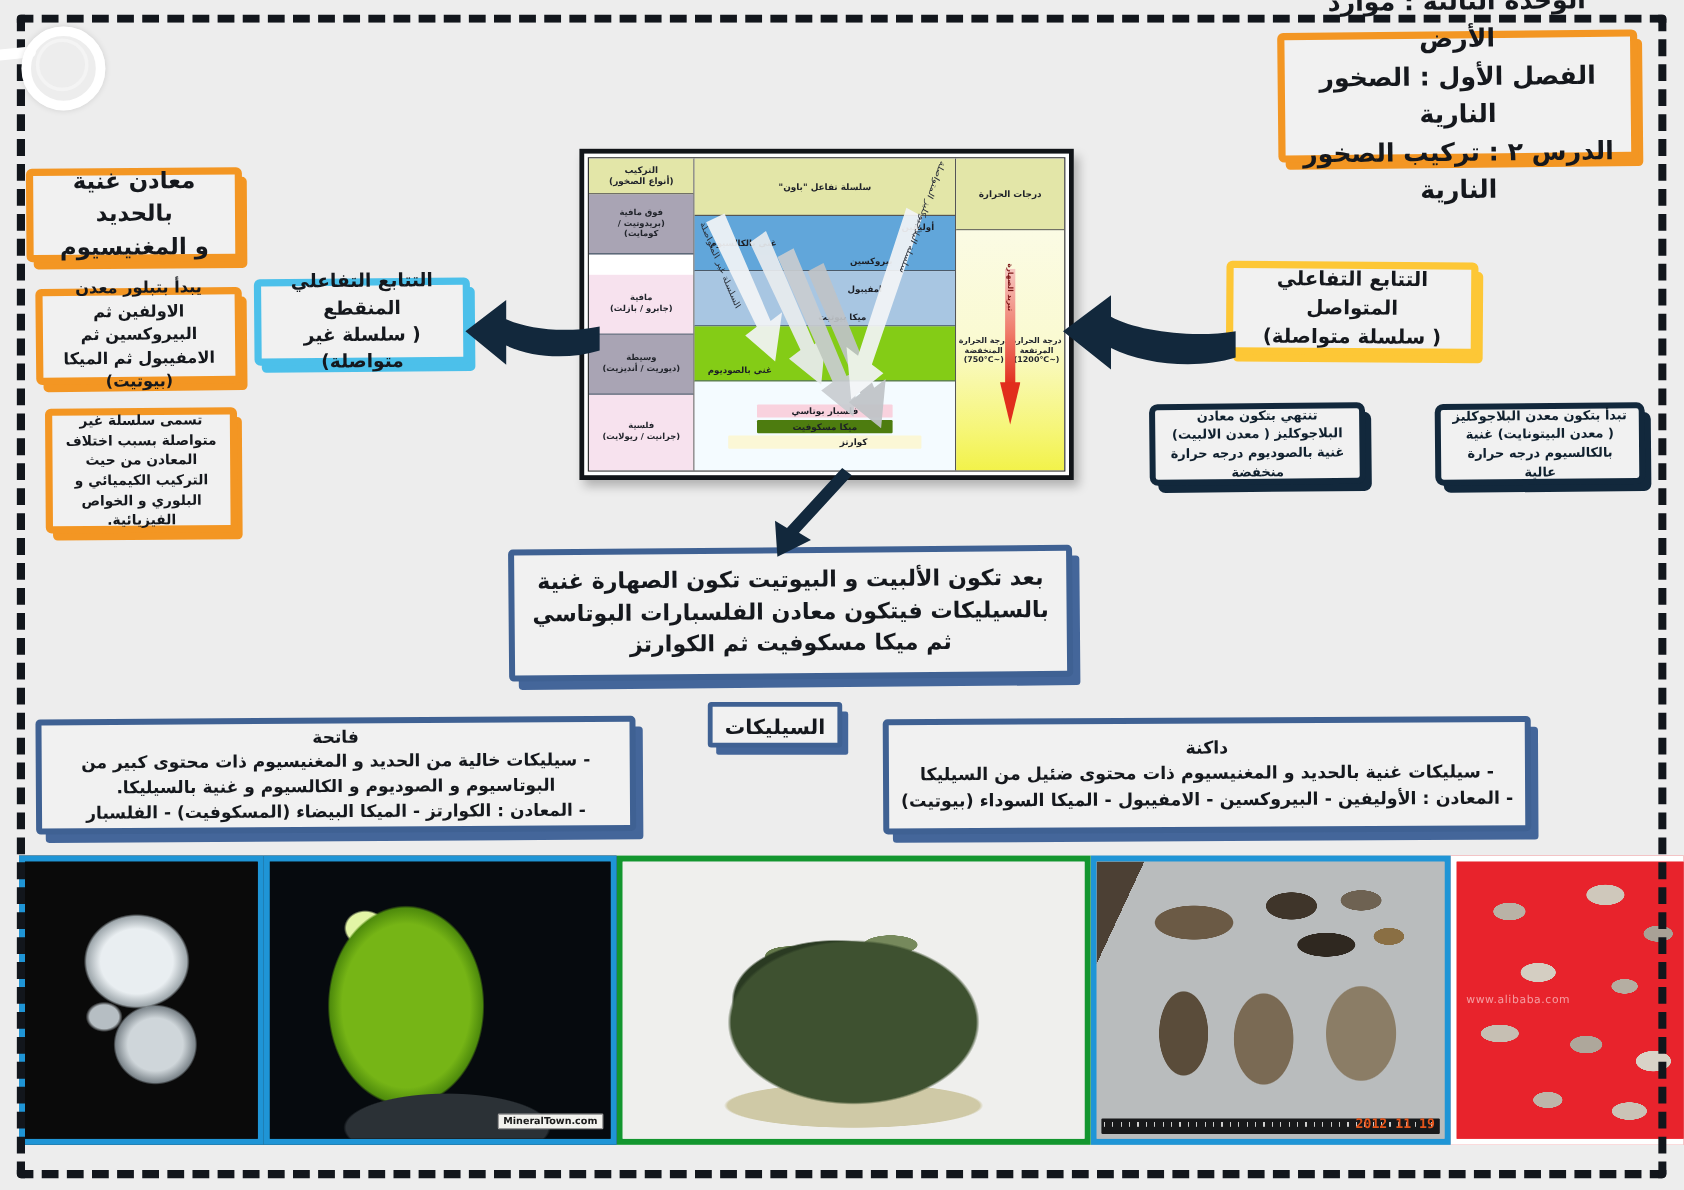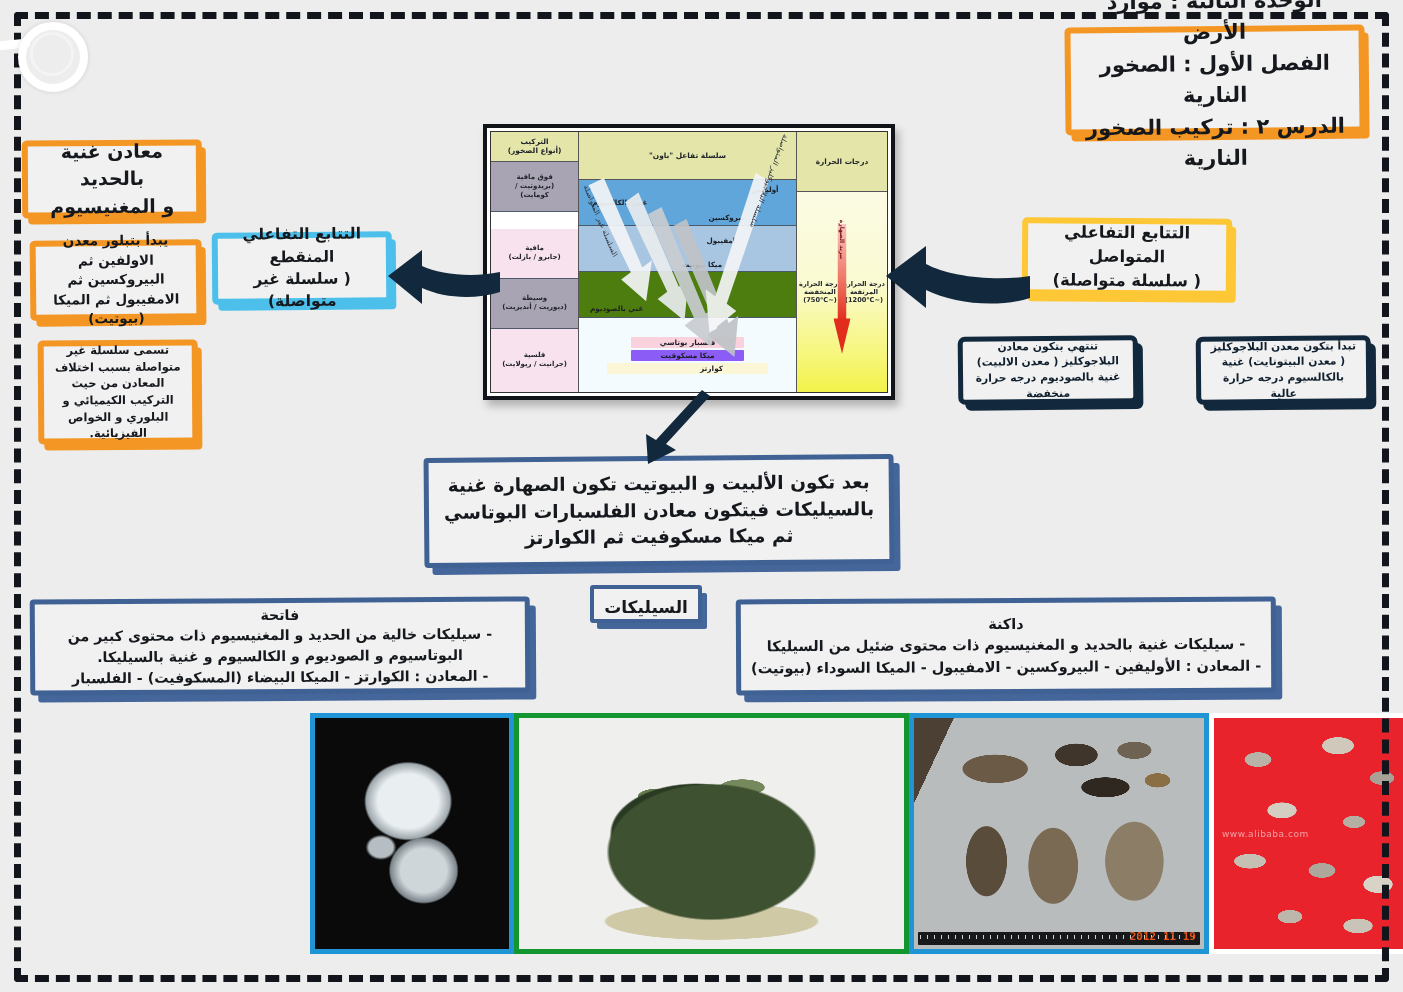--- a/index.html
+++ b/index.html
@@ -212,32 +212,32 @@
     position:absolute;left:50%;top:22%;transform:translateX(-50%) rotate(90deg);
     transform-origin:center;
     font-size:6px;color:#7a1414;font-weight:700;white-space:nowrap;
   }
   .s-band{
     position:relative;border-bottom:1px solid #4a5a6a;
     display:flex;align-items:center;justify-content:center;
   }
   .s1{background:#61a6da;height:22%;}
   .s2{background:#a8c6e2;height:22%;}
-  .s3{background:#4d7c0f;height:22%;}
+  .s3{background:#84cc16;height:22%;}
   .s4{background:#f4fbff;height:34%;border-bottom:none;
       flex-direction:column;justify-content:center;gap:2px;padding:2px 0;}
   .min{
     font-size:7.2px;color:#1c1f26;font-weight:600;position:absolute;
   }
   .felsic-row{
     width:52%;text-align:center;font-size:7.4px;font-weight:600;color:#1c1f26;
     padding:1px 0;border-radius:1px;position:relative;
   }
   .r-kfeld{background:#f9d2de;}
-  .r-musc{background:#8b5cf6;}
+  .r-musc{background:#4d7c0f;}
   .r-qtz{background:#fbf7d6;padding-left:48px;}
   .comp-cell{
     display:flex;align-items:center;justify-content:center;text-align:center;
     font-size:7px;line-height:1.3;font-weight:600;color:#22252c;
     border-bottom:1px solid #4a5a6a;padding:11px;
   }
   .c1{background:#a9a4b4;height:22%;}
   .c2{background:#f7e2ee;height:22%;margin-top:17px;}
   .c3{background:#a9a4b4;height:22%;}
   .c4{background:#f7e2ee;height:34%;border-bottom:none;}
@@ -478,20 +478,29 @@
            radial-gradient(ellipse 150px 98px at 50% 58%, #3e5130 0 68%, transparent 70%),
            radial-gradient(ellipse 120px 70px at 46% 50%, #2a3a22 0 70%, transparent 72%),
            radial-gradient(ellipse 30px 12px at 36% 34%, #657a4c 0 65%, transparent 67%),
            radial-gradient(ellipse 34px 12px at 58% 30%, #76895c 0 65%, transparent 67%),
            radial-gradient(ellipse 28px 10px at 66% 52%, #8c9d72 0 65%, transparent 67%),
            radial-gradient(ellipse 40px 14px at 40% 70%, #4f6240 0 65%, transparent 67%),
            radial-gradient(ellipse 150px 26px at 50% 88%, #cfc9a6 0 70%, transparent 72%),
            #efefed"></div>
     </div>
 
+    <div class="photo" id="photo-olivine">
+      <div class="tex" style="background:
+           radial-gradient(ellipse 120px 40px at 52% 96%, #2b3136 0 70%, transparent 72%),
+           radial-gradient(ellipse 86px 110px at 40% 52%, #76b516 0 62%, #4e8b0c 74%, transparent 76%),
+           radial-gradient(ellipse 50px 60px at 34% 38%, #a8d83a 0 60%, transparent 66%),
+           radial-gradient(ellipse 26px 22px at 28% 24%, #e3f5a6 0 60%, transparent 68%),
+           #060a0e"></div>
+      <span class="sitemark">MineralTown.com</span>
+    </div>
 
     <div class="photo" id="photo-quartz">
       <div class="tex" style="background:
            radial-gradient(ellipse 58px 52px at 48% 36%, #e9eef1 0 52%, #9fa8ad 72%, transparent 76%),
            radial-gradient(ellipse 46px 44px at 56% 66%, #cfd6da 0 50%, #7d868c 72%, transparent 76%),
            radial-gradient(ellipse 22px 18px at 34% 56%, #b6bec3 0 55%, transparent 70%),
            #0a0a0a"></div>
     </div>
 
   </div>

